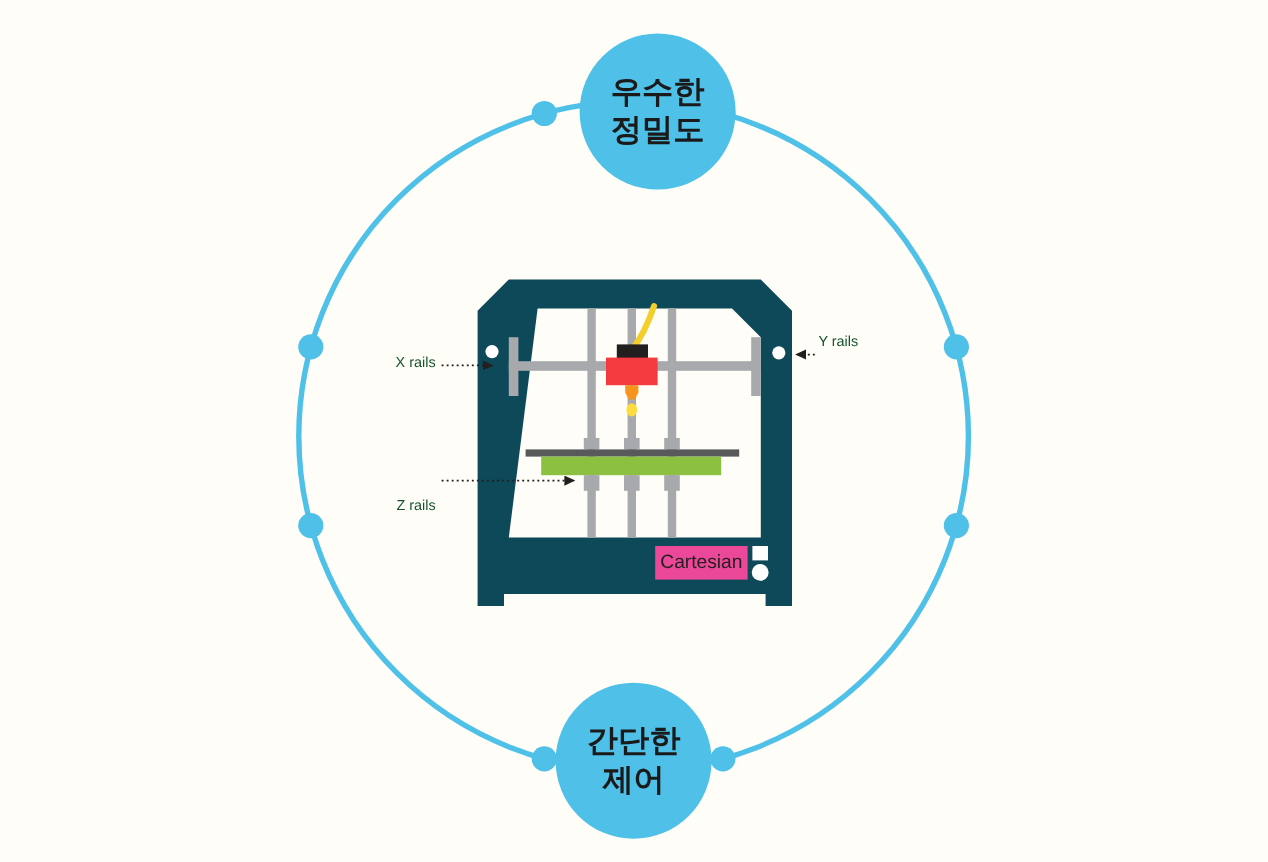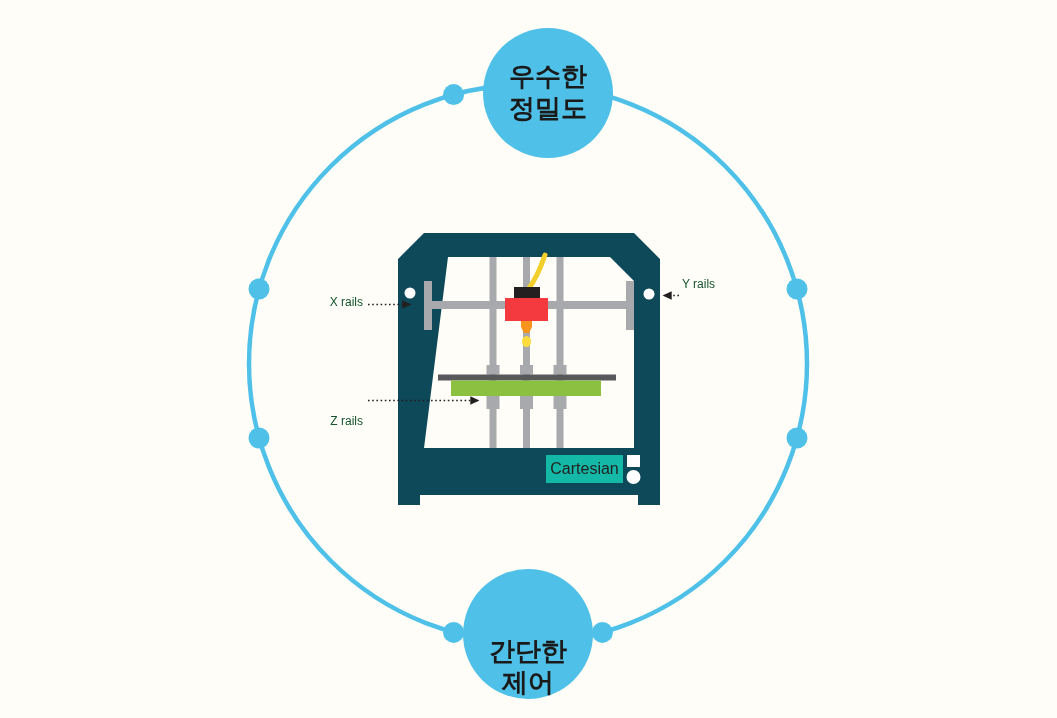--- a/index.html
+++ b/index.html
@@ -12,33 +12,33 @@
   
   .node {
     position:absolute; width:130px; height:130px; border-radius:50%;
     background:#4FC1E8; display:flex; flex-direction:column;
     align-items:center; justify-content:center; text-align:center;
     color:#1A1A1A; font-weight:bold; font-size:26px; line-height:1.22;
     letter-spacing:0px;
   }
   .node-top    { left:483px; top:28px;font-family:Liberation Serif, serif;  }
   .node-right  { left:737px; top:298px; }
-  .node-bottom { left:463px; top:569px;justify-content:flex-end; }
+  .node-bottom { left:463px; top:569px; }
   .node-left   { left:188px; top:298px; }
   
   .rail-label {
     position:absolute; font-size:12px; color:#14532d; white-space:nowrap;
   }
   .label-x { right:694px; top:295px; text-align:right; }
   .label-y { left:682px;  top:277px; }
   .label-z { right:694px; top:390px; text-align:right;margin-top:24px; }
   
   .badge {
     position:absolute; left:546px; top:455px; width:77px; height:28px;
-    background:#14b8a6; display:flex; align-items:center; justify-content:center;
+    background:#ec4899; display:flex; align-items:center; justify-content:center;
     font-size:16px; color:#231F20;
   }
 </style>
 </head>
 <body>
 
 <div class="stage">
 
   <svg class="layer" width="1057" height="718" viewBox="0 0 1057 718">
     <defs>

